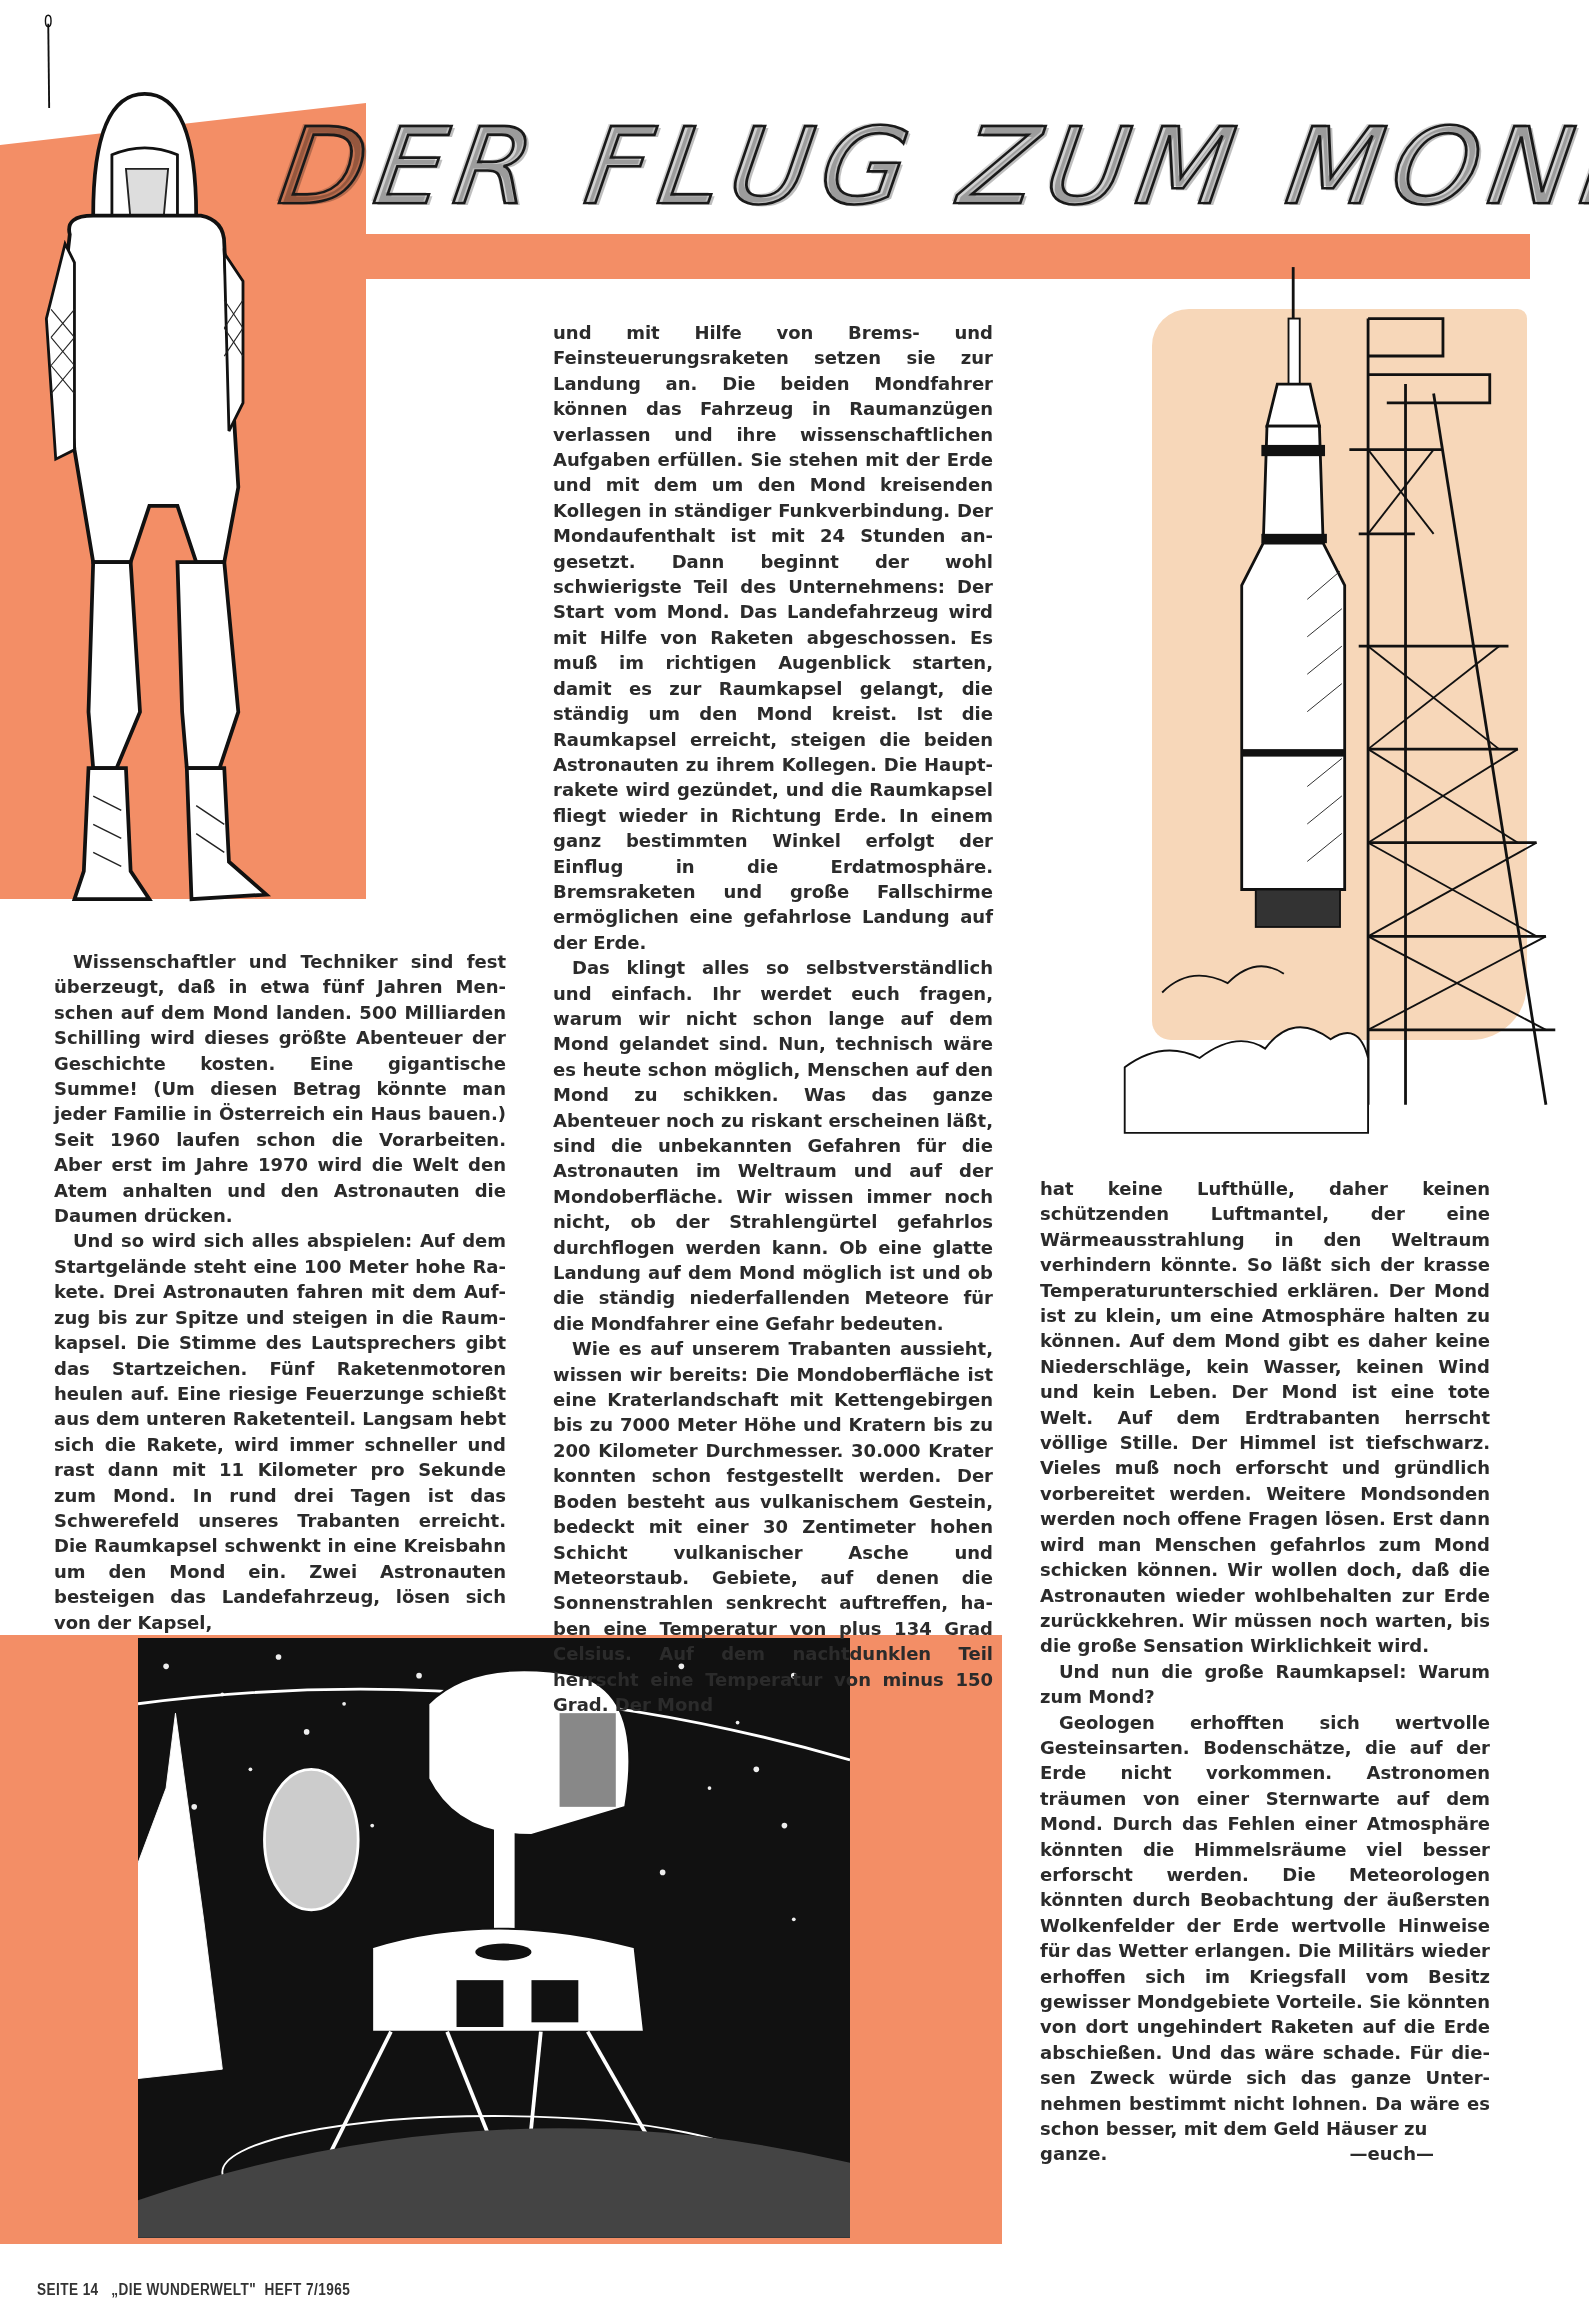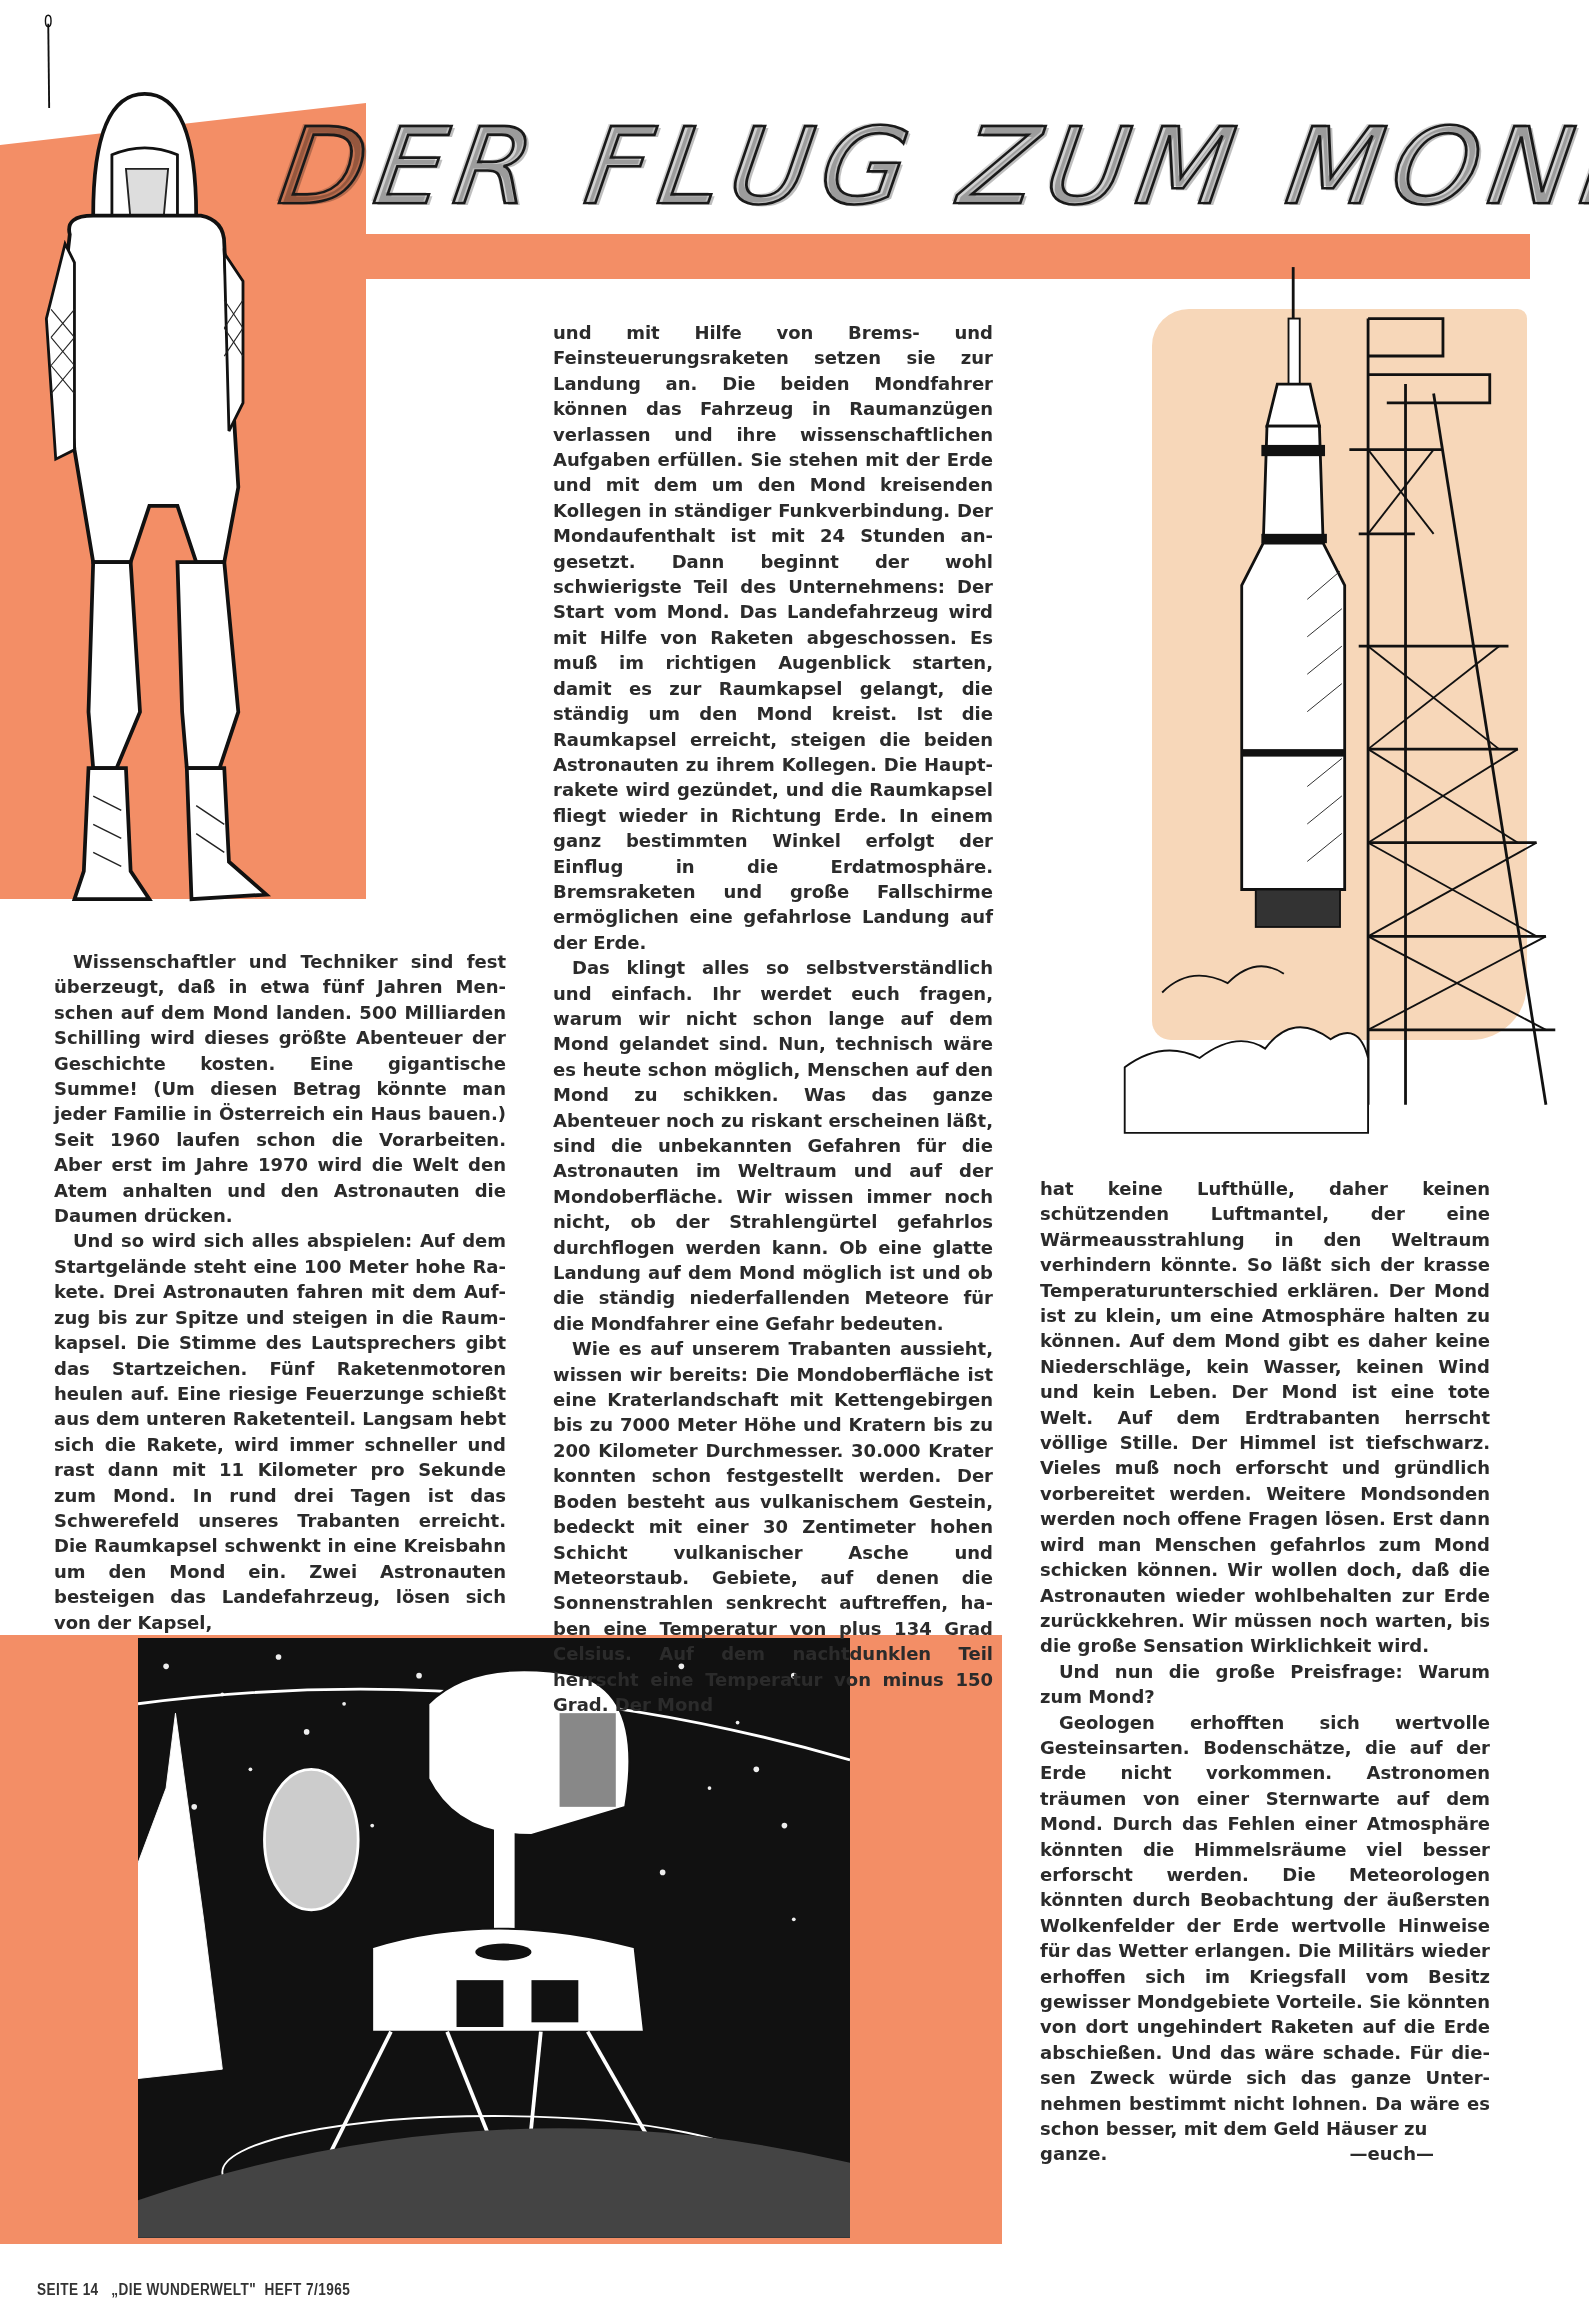--- a/index.html
+++ b/index.html
@@ -189,21 +189,21 @@
 </div>
 
 <div class="col" id="col-mid">
   <p>und mit Hilfe von Brems- und Feinsteuerungs­raketen setzen sie zur Landung an. Die beiden Mondfahrer können das Fahrzeug in Raumanzügen verlassen und ihre wissen­schaftlichen Aufgaben erfüllen. Sie stehen mit der Erde und mit dem um den Mond kreisen­den Kollegen in ständiger Funkverbindung. Der Mondaufenthalt ist mit 24 Stunden an­gesetzt. Dann beginnt der wohl schwierigste Teil des Unternehmens: Der Start vom Mond. Das Landefahrzeug wird mit Hilfe von Rake­ten abgeschossen. Es muß im richtigen Augenblick starten, damit es zur Raumkapsel gelangt, die ständig um den Mond kreist. Ist die Raumkapsel erreicht, steigen die beiden Astronauten zu ihrem Kollegen. Die Haupt­rakete wird gezündet, und die Raumkapsel fliegt wieder in Richtung Erde. In einem ganz bestimmten Winkel erfolgt der Einflug in die Erdatmosphäre. Bremsraketen und große Fallschirme ermöglichen eine gefahrlose Landung auf der Erde.</p>
   <p class="ind">Das klingt alles so selbstverständlich und einfach. Ihr werdet euch fragen, warum wir nicht schon lange auf dem Mond gelandet sind. Nun, technisch wäre es heute schon möglich, Menschen auf den Mond zu schik­ken. Was das ganze Abenteuer noch zu riskant erscheinen läßt, sind die unbekannten Gefahren für die Astronauten im Weltraum und auf der Mondoberfläche. Wir wissen immer noch nicht, ob der Strahlengürtel gefahrlos durchflogen werden kann. Ob eine glatte Landung auf dem Mond möglich ist und ob die ständig niederfallenden Meteore für die Mondfahrer eine Gefahr bedeuten.</p>
   <p class="ind">Wie es auf unserem Trabanten aussieht, wissen wir bereits: Die Mondoberfläche ist eine Kraterlandschaft mit Kettengebirgen bis zu 7000 Meter Höhe und Kratern bis zu 200 Kilometer Durchmesser. 30.000 Krater konnten schon festgestellt werden. Der Boden besteht aus vulkanischem Gestein, bedeckt mit einer 30 Zentimeter hohen Schicht vulkanischer Asche und Meteorstaub. Gebiete, auf denen die Sonnenstrahlen senkrecht auftreffen, ha­ben eine Temperatur von plus 134 Grad Cel­sius. Auf dem nachtdunklen Teil herrscht eine Temperatur von minus 150 Grad. Der Mond</p>
 </div>
 
 <div class="col" id="col-right-top">
   <p>hat keine Lufthülle, daher keinen schützenden Luftmantel, der eine Wärmeausstrahlung in den Weltraum verhindern könnte. So läßt sich der krasse Temperaturunterschied erklä­ren. Der Mond ist zu klein, um eine Atmo­sphäre halten zu können. Auf dem Mond gibt es daher keine Niederschläge, kein Wasser, keinen Wind und kein Leben. Der Mond ist eine tote Welt. Auf dem Erdtraban­ten herrscht völlige Stille. Der Himmel ist tief­schwarz. Vieles muß noch erforscht und gründlich vorbereitet werden. Weitere Mond­sonden werden noch offene Fragen lösen. Erst dann wird man Menschen gefahrlos zum Mond schicken können. Wir wollen doch, daß die Astronauten wieder wohlbehalten zur Erde zurückkehren. Wir müssen noch warten, bis die große Sensation Wirklichkeit wird.</p>
-  <p class="ind">Und nun die große Preisfrage: Warum zum Mond?</p>
+  <p class="ind">Und nun die große Raumkapsel: Warum zum Mond?</p>
   <p class="ind">Geologen erhofften sich wertvolle Gesteins­arten. Bodenschätze, die auf der Erde nicht vorkommen. Astronomen träumen von einer Sternwarte auf dem Mond. Durch das Fehlen einer Atmosphäre könnten die Himmelsräume viel besser erforscht werden. Die Meteoro­logen könnten durch Beobachtung der äußer­sten Wolkenfelder der Erde wertvolle Hin­weise für das Wetter erlangen. Die Militärs wieder erhoffen sich im Kriegsfall vom Besitz gewisser Mondgebiete Vorteile. Sie könnten von dort ungehindert Raketen auf die Erde abschießen. Und das wäre schade. Für die­sen Zweck würde sich das ganze Unter­nehmen bestimmt nicht lohnen. Da wäre es schon besser, mit dem Geld Häuser zu</p>
   <div class="signature">
     <span>ganze.</span>
     <span>—euch—</span>
   </div>
 </div>
 
 <div class="footer">
   <span>SEITE 14</span>&nbsp;&nbsp;
   <span>„DIE WUNDERWELT"</span>&nbsp;

